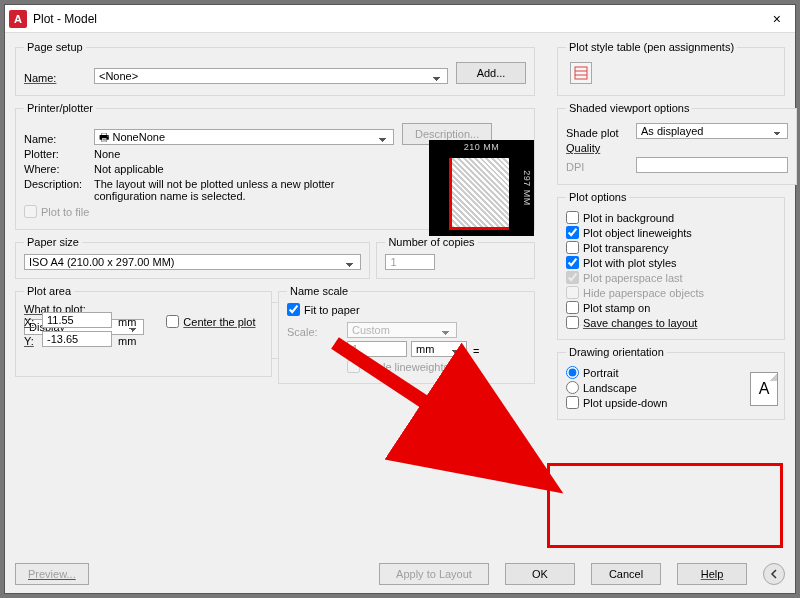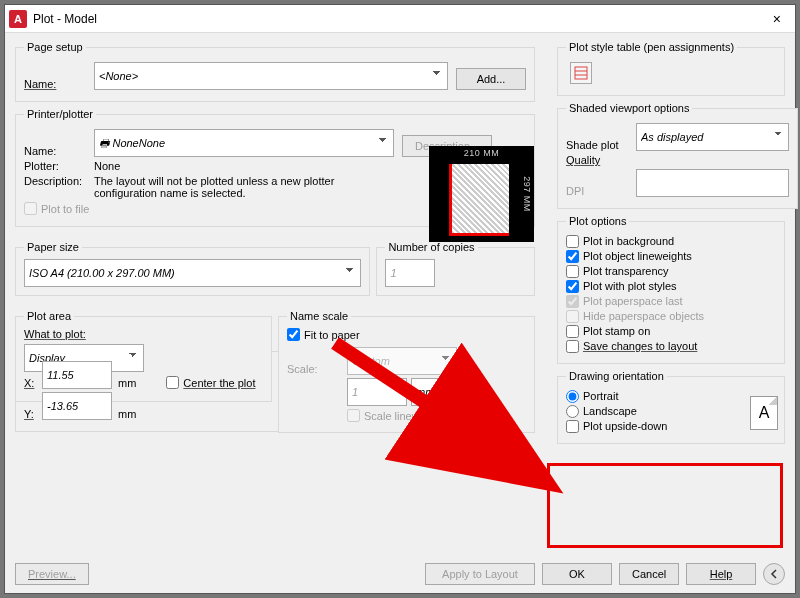--- a/index.html
+++ b/index.html
@@ -11,44 +11,44 @@
   .title-spacer { flex: 1; }
   .close { font-size: 14px; padding: 0 10px; cursor: pointer; }
   .body { padding: 8px 10px 8px 10px; position: relative; height: calc(100% - 28px); }
   fieldset { border: 1px solid #d9d9d9; margin: 0 0 6px 0; padding: 6px 8px 8px 8px; background: #f0f0f0; }
   legend { padding: 0 3px; font-size: 11px; color: #000; }
   .left-col { float: left; width: 520px; }
   .right-col { float: right; width: 228px; }
   .row { display: flex; align-items: flex-end; margin: 3px 0; }
   .lbl { width: 70px; }
   .lbl-s { width: 60px; }
-  select, input[type=text] { height: 28px; border: 1px solid #a8a8a8; background: #fff; padding: 0 4px; font-style: italic; }
+  select, input[type=text] { height: 16px; border: 1px solid #a8a8a8; background: #fff; padding: 0 4px; }
   select { appearance: none; -webkit-appearance: none; padding-right: 16px; background-image: linear-gradient(45deg, transparent 50%, #555 50%), linear-gradient(135deg, #555 50%, transparent 50%); background-position: calc(100% - 10px) 8px, calc(100% - 6px) 8px; background-size: 4px 4px, 4px 4px; background-repeat: no-repeat; }
   .btn { height: 22px; border: 1px solid #a8a8a8; background: #e5e5e5; padding: 0 12px; cursor: pointer; }
   .btn.disabled { color: #9e9e9e; background: #eaeaea; }
   input[type=checkbox], input[type=radio] { margin: 0 4px 0 0; vertical-align: middle; }
   label.ck { display: inline-flex; align-items: center; }
   .underline { text-decoration: underline; text-decoration-color: #555; }
   .preview-box { position: absolute; right: 0; top: 26px; width: 105px; height: 96px; background: #000; }
   .preview-inner { position: absolute; left: 20px; top: 18px; width: 60px; height: 72px; background: repeating-linear-gradient(45deg,#ccc 0 2px,#fff 2px 4px); border-left: 3px solid #e00; border-bottom: 3px solid #e00; }
   .preview-dim-top { position:absolute; top:2px; left:0; right:0; text-align:center; color:#ccc; font-size:9px; letter-spacing:0.5px; }
   .preview-dim-right { position:absolute; right:2px; top:50%; transform:translateY(-50%) rotate(0); writing-mode: vertical-rl; color:#ccc; font-size:9px; letter-spacing:0.5px; }
   .disabled-txt { color: #9e9e9e; }
   .units { margin-left: 6px; }
   .section-split { display:flex; gap:6px; }
-  .section-split > fieldset { flex:1;margin-top:8px; }
-  .footer { position:absolute; left:10px; right:10px; bottom:8px; display:flex; align-items:center; gap:7px; }
+  .section-split > fieldset { flex:1; }
+  .footer { position:absolute; left:10px; right:10px; bottom:8px; display:flex; align-items:center; gap:16px; }
   .footer .spacer { flex:1; }
   .arrow-btn { width:22px; height:22px; border:1px solid #a8a8a8; border-radius:50%; display:flex; align-items:center; justify-content:center; background:#e5e5e5; }
   .highlight-box { position:absolute; border:3px solid #e70000; pointer-events:none; }
   .arrow-svg { position:absolute; pointer-events:none; }
   .small-icon-btn { width:22px; height:22px; border:1px solid #a8a8a8; display:flex; align-items:center; justify-content:center; background:#f5f5f5; }
   .a-page-icon { width:28px; height:34px; border:1px solid #999; background:#fff; display:flex; align-items:center; justify-content:center; position:relative; }
   .a-page-icon::after { content:""; position:absolute; top:0; right:0; width:8px; height:8px; background:linear-gradient(135deg,#fff 50%,#ccc 50%); }
-  .ck-col label { display:flex; margin:2px 0; }
+  .ck-col label { display:flex; align-items:center; margin:2px 0; }
 </style>
 </head>
 <body>
 
 <div class="window">
 
   <div class="titlebar">
     <div class="app-icon">A</div>
     <div class="title">Plot - Model</div>
     <div class="title-spacer"></div>
@@ -72,20 +72,24 @@
         <legend>Printer/plotter</legend>
         <div class="row">
           <span class="lbl"><span>Name:</span></span>
           <select style="width:300px"><option>🖶 <span>None</span>None</option></select>
           <button class="btn disabled" style="margin-left:8px;width:90px">Description...</button>
         </div>
         <div class="row">
             <span class="lbl">Plotter:</span>
             <span>None</span>
           </div>
+        <div class="row">
+            <span class="lbl">Where:</span>
+            <span>Not applicable</span>
+          </div>
         <div class="row" style="align-items:flex-start">
             <span class="lbl">Description:</span>
             <span style="width:300px">The layout will not be plotted unless a new plotter configuration name is selected.</span>
           </div>
         <div class="row">
             <label class="ck disabled-txt">
               <input type="checkbox" disabled="" style="">
               <span>Plot to file</span>
             </label>
           </div>
@@ -243,21 +247,21 @@
 
     </div>
 
     <div style="clear:both"></div>
 
     <div class="footer">
       <button class="btn disabled"><span class="underline">Preview...</span></button>
       <div class="spacer"></div>
       <button class="btn disabled" style="width:110px">Apply to Layout</button>
       <button class="btn" style="width:70px">OK</button>
-      <button class="btn" style="width:60px">Cancel</button>
+      <button class="btn" style="width:70px">Cancel</button>
       <button class="btn" style="width:70px"><span class="underline">Help</span></button>
       <div class="arrow-btn">
         <svg width="10" height="10">
             <path d="M7 1 L3 5 L7 9" fill="none" stroke="#333" stroke-width="1.5"></path>
           </svg>
       </div>
     </div>
 
     <div class="highlight-box" style="left:542px;top:430px;width:236px;height:85px"></div>
     <svg class="arrow-svg" style="left:320px;top:300px;width:240px;height:170px">

